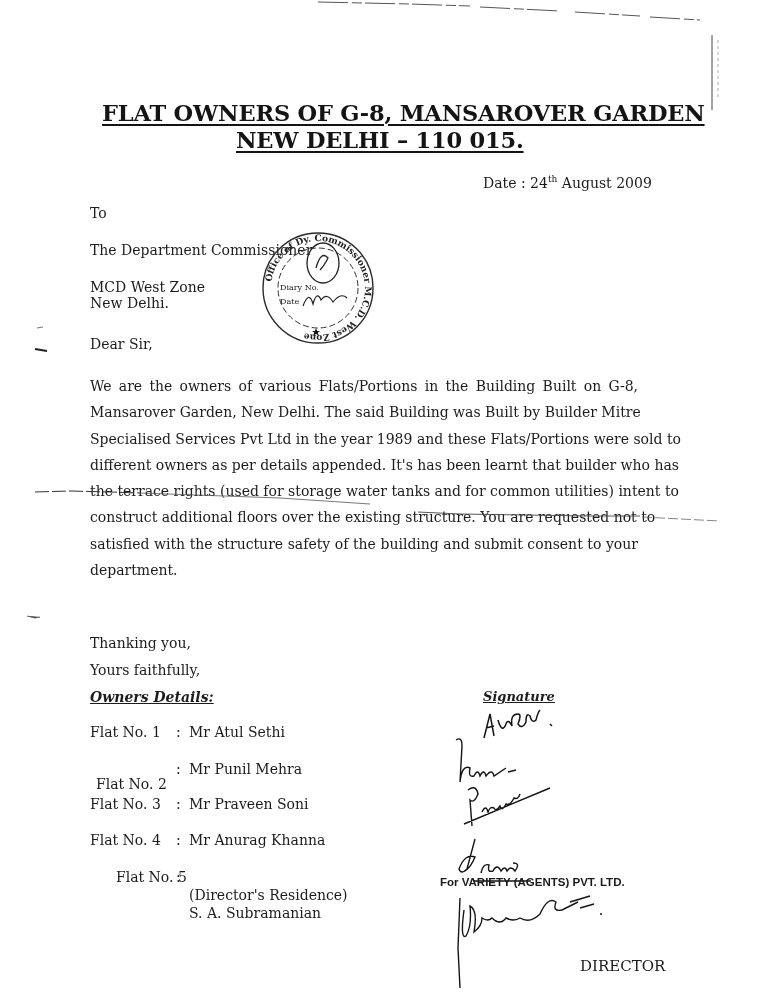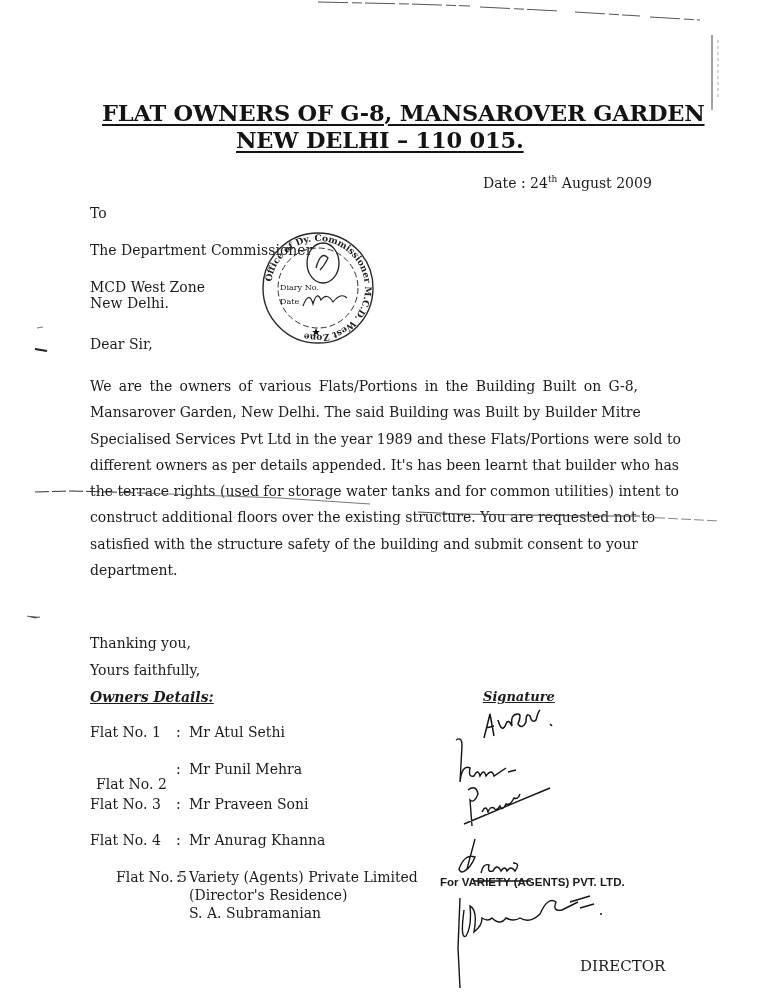--- a/index.html
+++ b/index.html
@@ -103,21 +103,20 @@
   <div class="abs t" style="left:90px;top:796px;">Flat No. 3</div>
   <div class="abs t" style="left:176px;top:796px;">:</div>
   <div class="abs t" style="left:189px;top:796px;">Mr Praveen Soni</div>
 
   <div class="abs t" style="left:90px;top:832px;">Flat No. 4</div>
   <div class="abs t" style="left:176px;top:832px;">:</div>
   <div class="abs t" style="left:189px;top:832px;">Mr Anurag Khanna</div>
 
   <div class="abs t" style="left:90px;top:869px;margin-left:26px;">Flat No. 5</div>
   <div class="abs t" style="left:176px;top:869px;">:</div>
-  <div class="abs t" style="left:189px;top:869px;">Variety (Agents) Private Limited</div>
   <div class="abs t" style="left:189px;top:887px;">(Director's Residence)</div>
   <div class="abs t" style="left:189px;top:905px;">S. A. Subramanian</div>
 
   <svg class="abs sig" style="left:480px;top:708px" width="110" height="40">
     <path d="M4 30 L10 6 L14 28 M6 20 L14 18 M18 12 q4 14 8 4 q2 -6 6 2 q-2 -12 6 -12 q4 0 0 10 q4 6 8 -2 q0 -10 4 -6 q2 8 6 4 q2 -8 4 -10 M70 16 l2 2" stroke="#151515" stroke-width="1.5" fill="none"></path>
   </svg>
   <svg class="abs sig" style="left:450px;top:738px" width="100" height="48">
     <path d="M6 2 q6 -4 6 6 l-2 36 q2 -18 10 -14 q-2 10 4 8 q4 -8 6 0 q4 -8 6 0 q6 -8 8 0 q6 -4 12 -8 M58 34 l8 -2" stroke="#151515" stroke-width="1.4" fill="none"></path>
   </svg>
   <svg class="abs sig" style="left:460px;top:782px" width="100" height="46">

